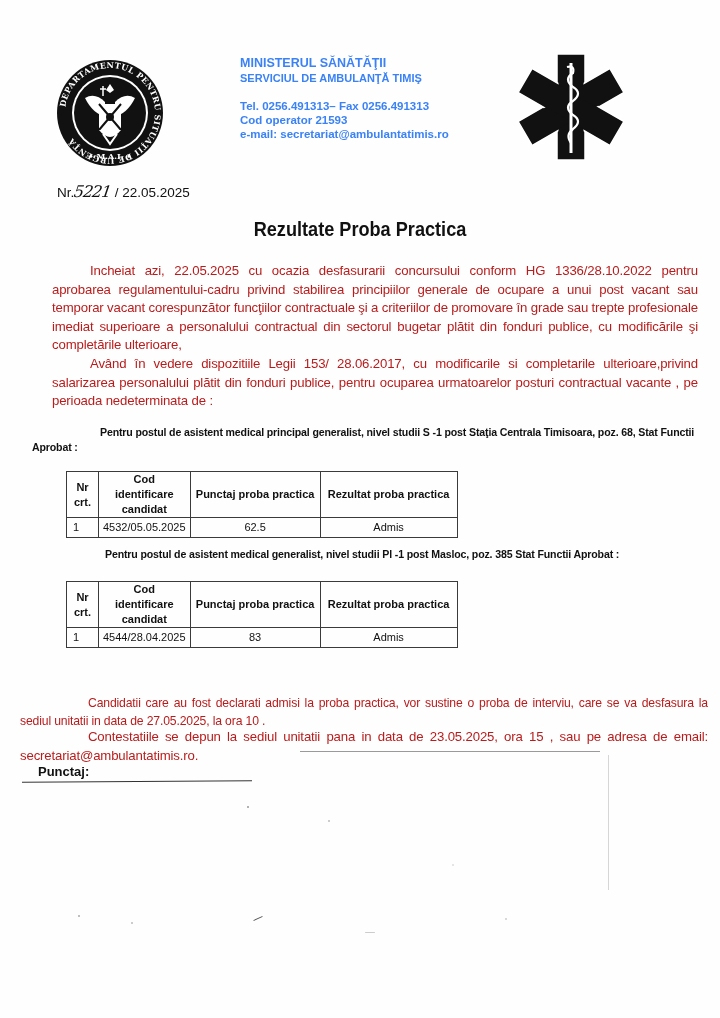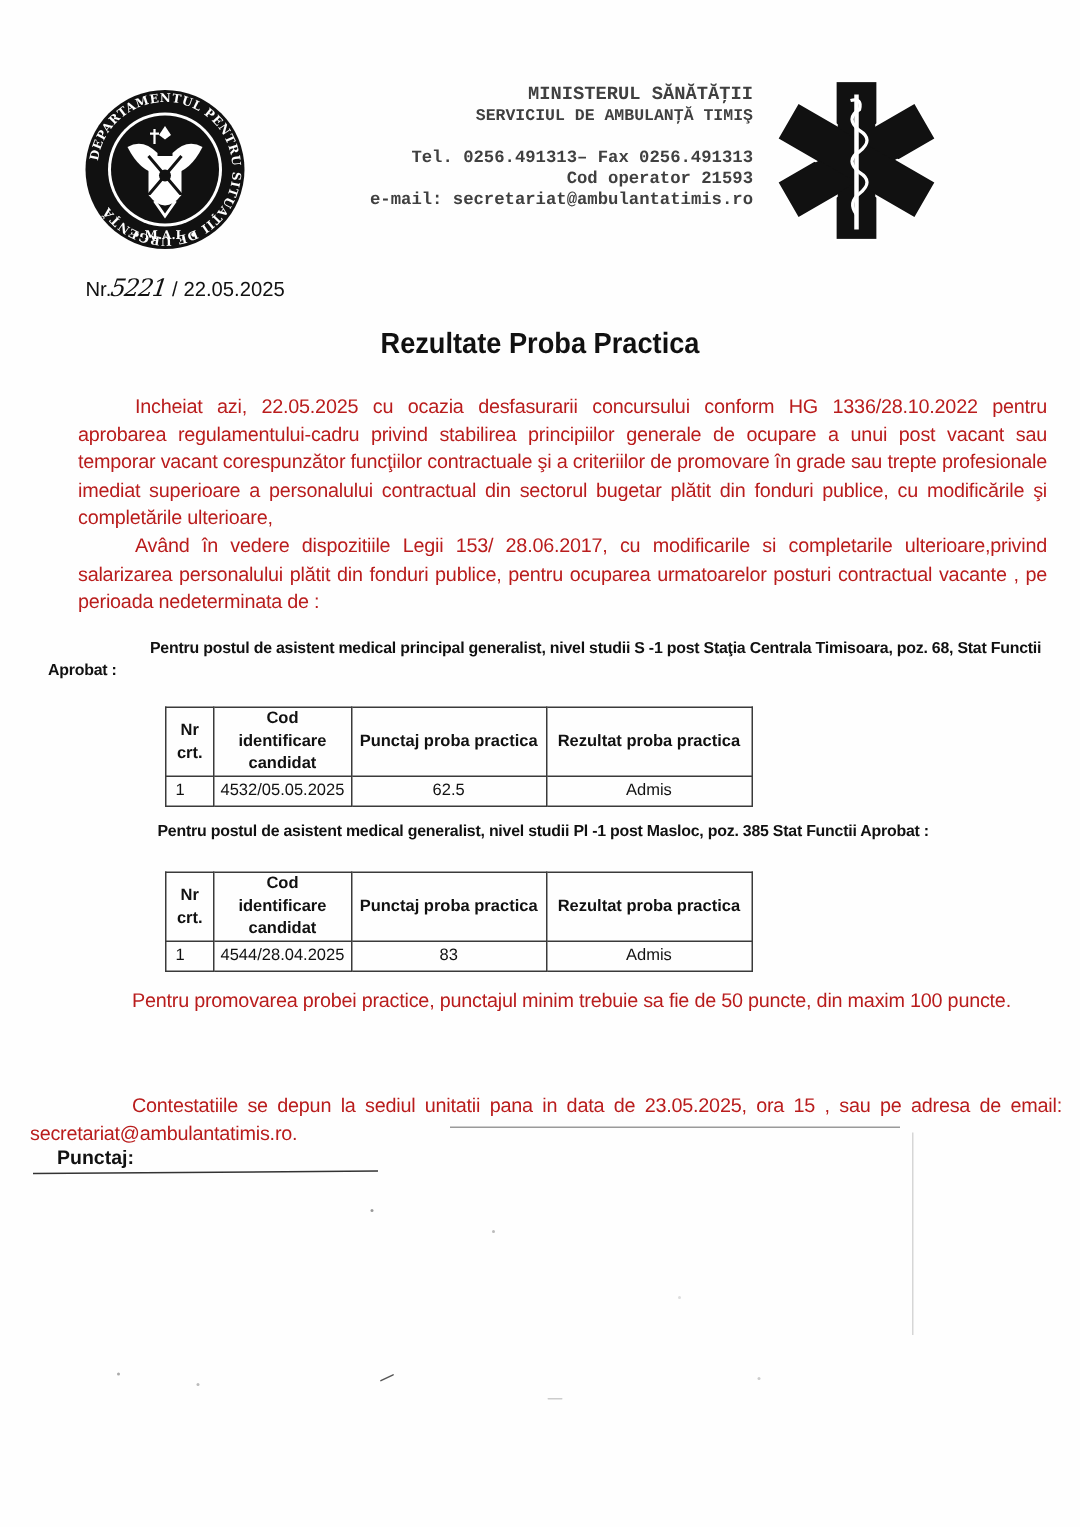--- a/index.html
+++ b/index.html
@@ -2,22 +2,22 @@
 <html><head>
   <meta charset="utf-8">
   <style>
     html, body { margin: 0; padding: 0; background: #ffffff; }
     body { width: 720px; height: 1018px; position: relative; overflow: hidden; color: #111; }
     .page { position: absolute; left: 0; top: 0; width: 720px; height: 1018px; background: #fefefe; }
 
     
     .seal { position: absolute; left: 55px; top: 58px; width: 110px; height: 110px; }
     .star { position: absolute; left: 516px; top: 52px; width: 110px; height: 110px; }
-    .head-block { position: absolute; left: 240px; top: 56px; width: 262px; text-align: right;
-      font-family: Liberation Mono, monospace; font-weight: bold; color: #404040; }
+    .head-block { position: absolute; left: 240px; top: 56px; width: 262px; text-align: left;
+      font-family: Liberation Sans, sans-serif; font-weight: bold; color: #3b82f6; }
     .head-block .l1 { font-size: 12.5px; line-height: 15px; }
     .head-block .l2 { font-size: 11px; line-height: 15px; }
     .head-block .sp { height: 13px; }
     .head-block .l3, .head-block .l4, .head-block .l5 { font-size: 11.5px; line-height: 14px; }
 
     .nr { position: absolute; left: 57px; top: 182px; font-family: "Liberation Sans", "DejaVu Sans", sans-serif;
       font-size: 13.5px; color: #111; white-space: nowrap; }
     .nr .hand { font-family: "DejaVu Serif", serif; font-style: italic; font-size: 16px; letter-spacing: -1px;
       display: inline-block; transform: skewX(-8deg); }
 
@@ -30,21 +30,21 @@
     .para1 .indent, .para2 .indent, .p-min .indent, .p-cand .indent, .p-cont .indent { display: inline-block; width: 38px; }
     .para2 { position: absolute; left: 52px; top: 355px; width: 646px; }
 
     .post-label { position: absolute; font-family: "Liberation Sans", "DejaVu Sans", sans-serif; font-weight: bold;
       font-size: 10.6px; color: #111; line-height: 15px; letter-spacing: -0.15px; margin-left: 12px; }
     .post1 { left: 20px; top: 425px; width: 690px; }
     .post1 .indent { display: inline-block; width: 68px; }
     .post2 { left: 93px; top: 547px; width: 620px; white-space: nowrap; }
 
     table.results { position: absolute; border-collapse: collapse; font-family: "Liberation Sans", "DejaVu Sans", sans-serif;
-      font-size: 11px; color: #111; margin-left: 44px; }
+      font-size: 11px; color: #111; }
     table.results td, table.results th { border: 1px solid #3a3a3a; padding: 0 4px; text-align: center; }
     table.results th { font-weight: bold; line-height: 15px; height: 38px; }
     table.results td { height: 19px; line-height: 19px; }
     table.results td.nr-cell { text-align: left; padding-left: 6px; }
     .t1 { left: 66px; top: 471px; }
     .t2 { left: 66px; top: 581px; }
     .c1 { width: 23px; } .c2 { width: 81px; } .c3 { width: 121px; } .c4 { width: 128px; }
 
     .p-min { position: absolute; left: 20px; top: 658px; width: 688px; }
     .p-cand { position: absolute; left: 20px; top: 694px; width: 688px; font-size: 12.2px; line-height: 18px; }
@@ -157,24 +157,24 @@
     </tr>
     <tr>
       <td class="nr-cell">1</td>
       <td>4544/28.04.2025</td>
       <td>83</td>
       <td>Admis</td>
     </tr>
   </tbody>
     </table>
 
-  <div class="body-text p-min">
-    <span class="indent" style="width:68px"></span><span>Pentru promovarea probei practice, punctajul minim trebuie sa fie de 50 puncte, din maxim 100 puncte.</span>
+
+  <div class="body-text p-cand">
+    <span class="indent" style="width:68px"></span><span>Candidatii care au  fost declarati  admisi  la proba practica, vor  sustine o proba  de interviu, care se va desfasura la sediul unitatii in data de 27.05.2025, la ora 10 .</span>
   </div>
-
 
   <div class="body-text p-cont">
     <span class="indent" style="width:68px"></span><span>Contestatiile se depun la sediul unitatii  pana  in data de  23.05.2025, ora  15 , sau pe adresa de email: secretariat@ambulantatimis.ro.</span>
   </div>
 
   <div class="comisia">Punctaj:</div>
   <div class="sig-line"></div>
   <div class="redact-top"></div>
   <div class="redact-right"></div>
 

